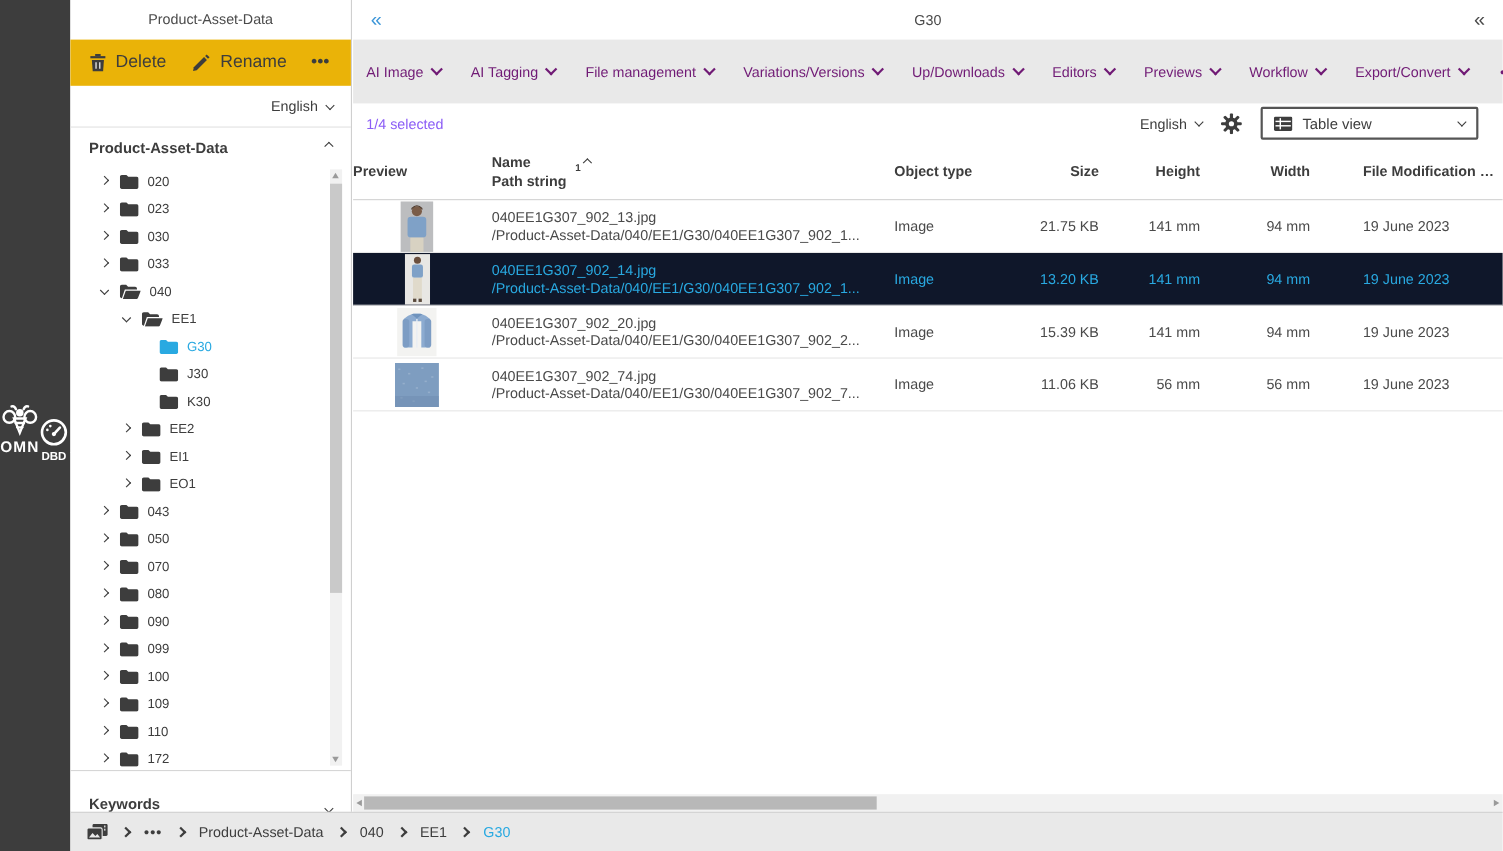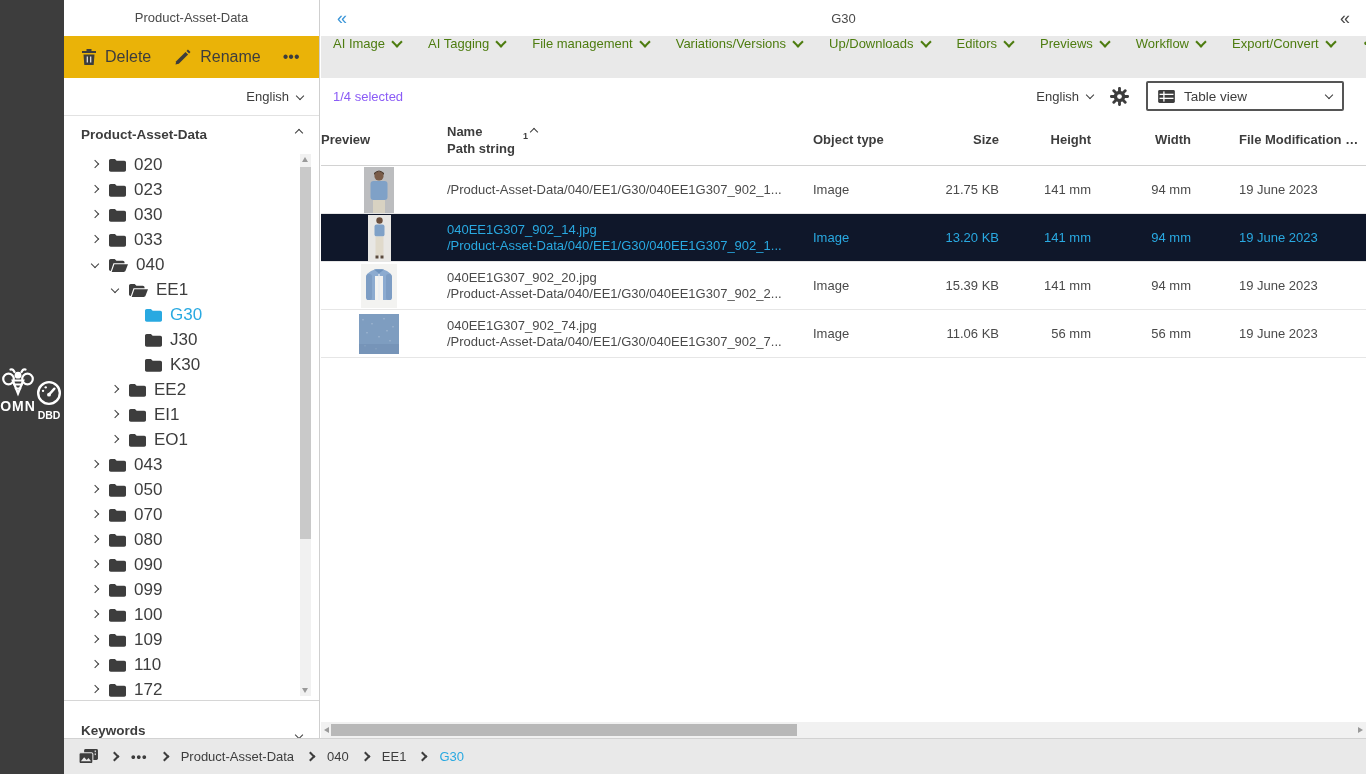--- a/index.html
+++ b/index.html
@@ -30,21 +30,21 @@
     border-right:1px solid #cfcfcf;display:flex;flex-direction:column;}
   .lp-title{height:36px;line-height:36px;text-align:center;font-size:13px;flex:none}
   .lp-toolbar{height:42px;background:#eab308;display:flex;align-items:center;padding:0 18px;font-size:16px;color:#3d3d3d;flex:none}
   .tb-btn{display:flex;align-items:center;gap:9px;cursor:pointer}
   .tb-btn + .tb-btn{margin-left:24px}
   .tb-more{margin-left:22px;cursor:pointer}
   .lp-lang{height:38px;display:flex;align-items:center;justify-content:flex-end;gap:8px;
     padding-right:16px;font-size:13px;border-bottom:1px solid #e2e2e2;flex:none;color:#3d3d3d}
   .lp-tree-header{height:36px;display:flex;align-items:center;padding:0 17px;font-size:13.5px;font-weight:bold;color:#3d3d3d;flex:none}
   .lp-tree-header .chev{margin-left:auto}
-  .lp-tree{flex:1;position:relative;overflow:hidden;font-size:17px}
+  .lp-tree{flex:1;position:relative;overflow:hidden;font-size:12px}
   .tree-item{height:25px;display:flex;align-items:center;cursor:pointer;color:#3d3d3d}
   .tree-item .tchev{width:12px;display:inline-flex;justify-content:center;flex:none;color:#3f3f3f}
   .tree-item .folder{margin-left:8px;flex:none;color:#3d3d3d}
   .tree-item .tlabel{margin-left:8px;white-space:nowrap}
   .lvl0{padding-left:25px}.lvl1{padding-left:45px}.lvl2{padding-left:61px}
   .tree-item.selected .folder{color:#29a9e1}
   .tree-item.selected .tlabel{color:#29a9e1}
   .v-scroll{position:absolute;right:8px;top:2px;bottom:4px;width:11px;background:#f1f1f1}
   .v-thumb{position:absolute;left:0;top:13px;width:11px;height:372px;background:#c9c9c9;cursor:pointer}
   .tri{width:0;height:0;position:absolute;left:2px}
@@ -54,21 +54,21 @@
     padding:0 17px;font-size:13.5px;font-weight:bold;color:#3d3d3d;flex:none}
   .lp-keywords .chev{margin-left:auto;font-weight:normal}
 
   
   #main{position:absolute;left:321px;top:0;right:0;bottom:36px;background:#fff}
   .m-title{height:36px;position:relative;display:flex;align-items:center}
   .collapse-glyph{font-size:18px;line-height:18px;cursor:pointer}
   .collapse-left{position:absolute;left:16px;color:#3c96d8}
   .collapse-right{position:absolute;right:16px;color:#4a4a4a}
   .m-title-text{flex:1;text-align:center;font-size:13px}
-  .m-toolbar{height:42px;background:#e9e9e9;display:flex;align-items:flex-start;padding:0 12px;font-size:13px;color:#4d7c0f}
+  .m-toolbar{height:58px;background:#e9e9e9;display:flex;align-items:center;padding:0 12px;font-size:13px;color:#701a75}
   .menu-item{display:flex;align-items:center;gap:8px;margin-right:27px;cursor:pointer;white-space:nowrap}
   .m-toolbar .tb-more{margin-left:2px}
   .m-status{height:36px;display:flex;align-items:center;padding:0 12px 0 12px;font-size:13px}
   .sel-count{color:#8b5cf6}
   .m-status-right{margin-left:auto;display:flex;align-items:center;gap:17px;padding-right:10px}
   .lang-ctl{display:flex;align-items:center;gap:8px;cursor:pointer;color:#3d3d3d}
   .view-select{width:198px;height:30px;border:2px solid #555;border-radius:2px;background:#fff;
     display:flex;align-items:center;gap:9px;padding:0 10px;font-size:13.5px;color:#3d3d3d;cursor:pointer}
   .view-select .chev{margin-left:auto}
 
@@ -545,20 +545,21 @@
       <svg class="thumb" width="30" height="46" viewBox="0 0 30 46">
         <rect width="30" height="46" fill="#bcbdbf"></rect>
         <circle cx="15" cy="9" r="4.6" fill="#7a5c48"></circle>
         <path d="M10 8 q5-7 10 0 v-2 q-5-5 -10 0 z" fill="#4e3b2e"></path>
         <rect x="6.5" y="14" width="17" height="19" rx="3" fill="#7fa1c7"></rect>
         <rect x="9" y="33" width="12" height="13" fill="#d8d2c2"></rect>
       </svg>
     </div>
     <div class="c-name">
         <div class="name-lines" style="min-width:0">
+      <div class="fline">040EE1G307_902_13.jpg</div>
       <div class="fline">/Product-Asset-Data/040/EE1/G30/040EE1G307_902_1...</div>
     </div>
       </div>
     <div class="c-type">Image</div>
     <div class="c-size">21.75 KB</div>
     <div class="c-height">141 mm</div>
     <div class="c-width">94 mm</div>
     <div class="c-mod">19 June 2023</div>
   </div>
 

